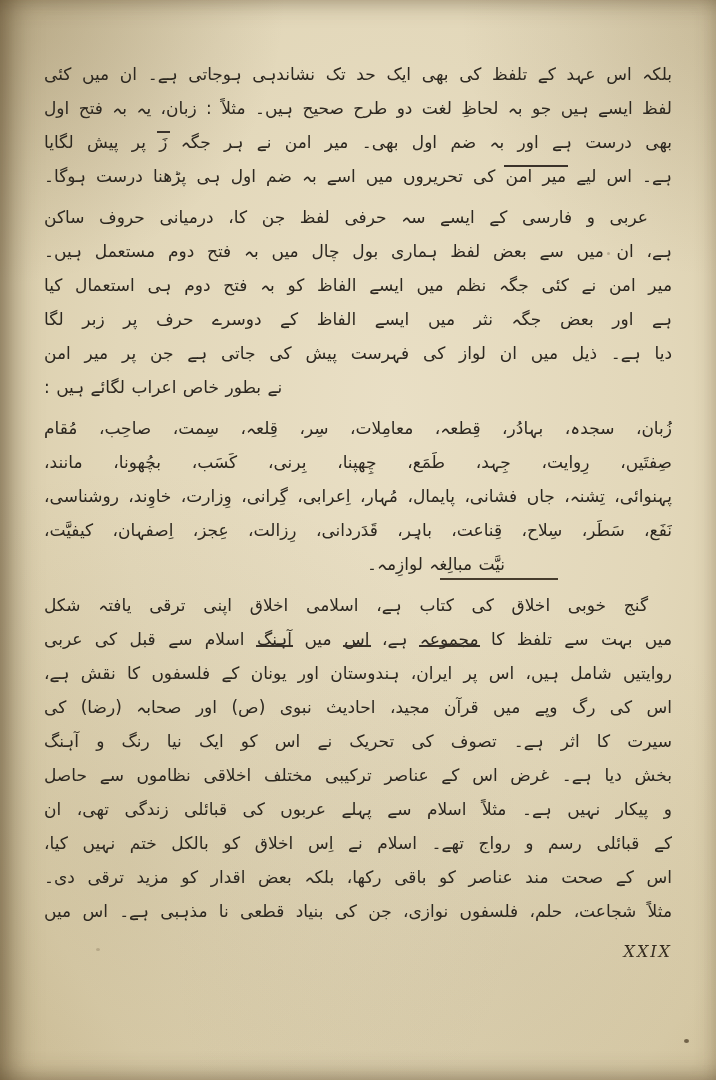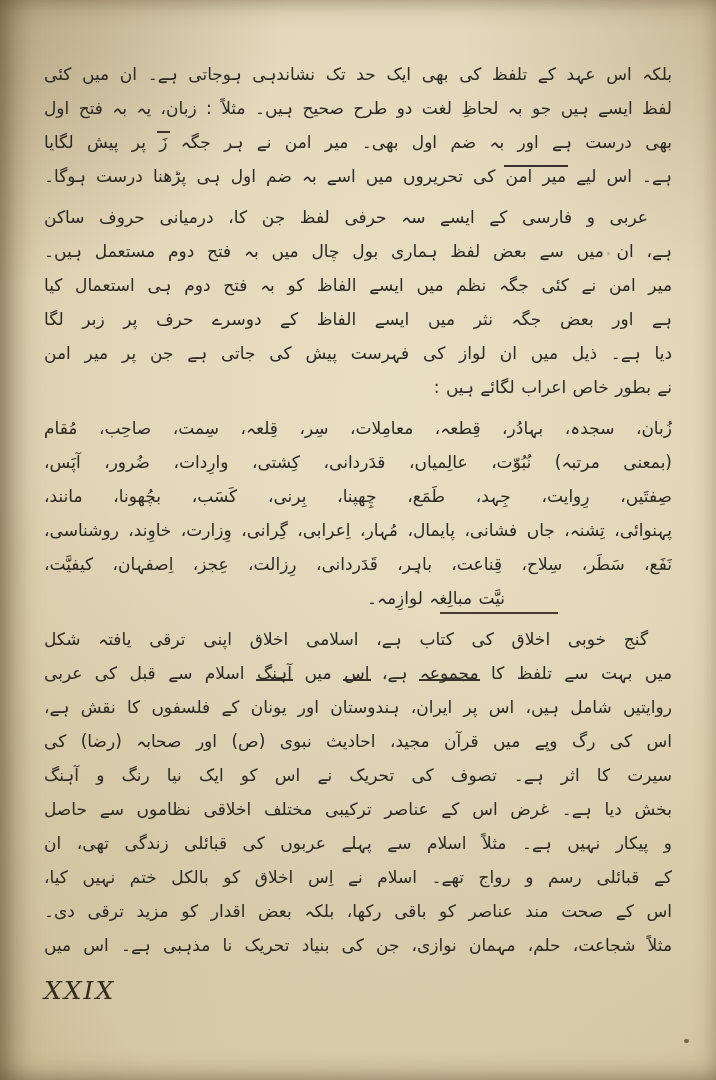--- a/index.html
+++ b/index.html
@@ -27,41 +27,41 @@
       inset 0 -15px 26px -14px rgba(80,62,34,.46);
   }
   .textcol{
     position:absolute;top:57px;right:44px;width:628px;
     direction:rtl;color:#2d2820;font-size:17px;
   }
   .block{margin:0 0 7px 0;}
   .block:last-of-type{margin-bottom:0;}
   .line{
     line-height:34px;height:34px;overflow:hidden;
-    text-align:right;position:relative;
+    text-align:left;position:relative;
     word-spacing:1px;
   }
   .line.j{text-align:justify;text-align-last:justify;}
   .line.indent{padding-right:24px;}
   .line.centerish{text-align:center;left:78px;}
   .mark-overline{position:relative;}
   .mark-overline::after{
     content:"";position:absolute;left:-2px;right:-2px;top:-1px;height:2px;background:#3a322a;
   }
   .mark-underline{position:relative;}
   .mark-underline::after{
     content:"";position:absolute;left:-1px;right:-1px;bottom:2px;height:2px;background:#3a322a;
   }
   .rule{
     position:absolute;bottom:1px;left:318px;width:118px;height:2px;background:#463c2d;
   }
   .pagenum{
-    margin-top:14px;text-align:left;direction:ltr;
+    margin-top:14px;text-align:right;direction:ltr;
     font-family:"DejaVu Serif",serif;font-style:italic;
-    font-size:25px;letter-spacing:2px;color:#352c1f;
+    font-size:16px;letter-spacing:2px;color:#352c1f;
   }
   .speck{position:absolute;border-radius:50%;background:#5f5038;}
   .speck.s1{width:5px;height:4px;left:684px;top:1039px;opacity:.85;}
   .speck.s2{width:3px;height:3px;left:607px;top:252px;opacity:.35;}
   .speck.s3{width:4px;height:3px;left:96px;top:948px;opacity:.25;}
 </style>
 </head>
 <body>
 
 <div class="scan">
@@ -76,36 +76,35 @@
       <div class="block">
         <div class="line j indent">عربی و فارسی کے ایسے سہ حرفی لفظ جن کا، درمیانی حروف ساکن</div>
         <div class="line j">ہے، ان میں سے بعض لفظ ہماری بول چال میں بہ فتح دوم مستعمل ہیں۔</div>
         <div class="line j">میر امن نے کئی جگہ نظم میں ایسے الفاظ کو بہ فتح دوم ہی استعمال کیا</div>
         <div class="line j">ہے اور بعض جگہ نثر میں ایسے الفاظ کے دوسرے حرف پر زبر لگا</div>
         <div class="line j">دیا ہے۔ ذیل میں ان لواز کی فہرست پیش کی جاتی ہے جن پر میر امن</div>
         <div class="line">نے بطور خاص اعراب لگائے ہیں :</div>
       </div>
       <div class="block">
         <div class="line j">زُبان، سجدہ، بہادُر، قِطعہ، معامِلات، سِر، قِلعہ، سِمت، صاحِب، مُقام</div>
-        <div class="line j">(بمعنی مرتبہ) نُبُوّت، عالِمیاں، قدَردانی، کِشتی، وارِدات، ضُرور، آپَس،</div>
         <div class="line j">صِفتَیں، رِوایت، جِہد، طَمَع، چِھپنا، بِرنی، کَسَب، بچُھونا، مانند،</div>
         <div class="line j">پہنوائی، تِشنہ، جاں فشانی، پایمال، مُہار، اِعرابی، گِرانی، وِزارت، خاوِند، روشناسی،</div>
         <div class="line j">نَفَع، سَطَر، سِلاح، قِناعت، باہِر، قَدَردانی، رِزالت، عِجز، اِصفہان، کیفیَّت،</div>
         <div class="line centerish">نیَّت مبالِغہ لوازِمہ۔<span class="rule"></span></div>
       </div>
       <div class="block">
         <div class="line j indent">گنج خوبی اخلاق کی کتاب ہے، اسلامی اخلاق اپنی ترقی یافتہ شکل</div>
         <div class="line j"><span>میں بہت سے تلفظ کا </span><span class="mark-underline">مجموعہ</span><span> ہے، </span><span class="mark-underline">اس</span><span> میں </span><span class="mark-underline">آہنگ</span><span> اسلام سے قبل کی عربی</span></div>
         <div class="line j">روایتیں شامل ہیں، اس پر ایران، ہندوستان اور یونان کے فلسفوں کا نقش ہے،</div>
         <div class="line j">اس کی رگ وپے میں قرآن مجید، احادیث نبوی (ص) اور صحابہ (رضا) کی</div>
         <div class="line j">سیرت کا اثر ہے۔ تصوف کی تحریک نے اس کو ایک نیا رنگ و آہنگ</div>
         <div class="line j">بخش دیا ہے۔ غرض اس کے عناصر ترکیبی مختلف اخلاقی نظاموں سے حاصل</div>
         <div class="line j">و پیکار نہیں ہے۔ مثلاً اسلام سے پہلے عربوں کی قبائلی زندگی تھی، ان</div>
         <div class="line j">کے قبائلی رسم و رواج تھے۔ اسلام نے اِس اخلاق کو بالکل ختم نہیں کیا،</div>
         <div class="line j">اس کے صحت مند عناصر کو باقی رکھا، بلکہ بعض اقدار کو مزید ترقی دی۔</div>
-        <div class="line j">مثلاً شجاعت، حلم، مہمان نوازی، جن کی بنیاد تحریک نا مذہبی ہے۔ اس میں</div>
+        <div class="line j">مثلاً شجاعت، حلم، فلسفوں نوازی، جن کی بنیاد قطعی نا مذہبی ہے۔ اس میں</div>
       </div>
       <div class="pagenum">XXIX</div>
   </div>
   <div class="speck s1"></div>
   <div class="speck s2"></div>
   <div class="speck s3"></div>
 </div>
 
 </body></html>

